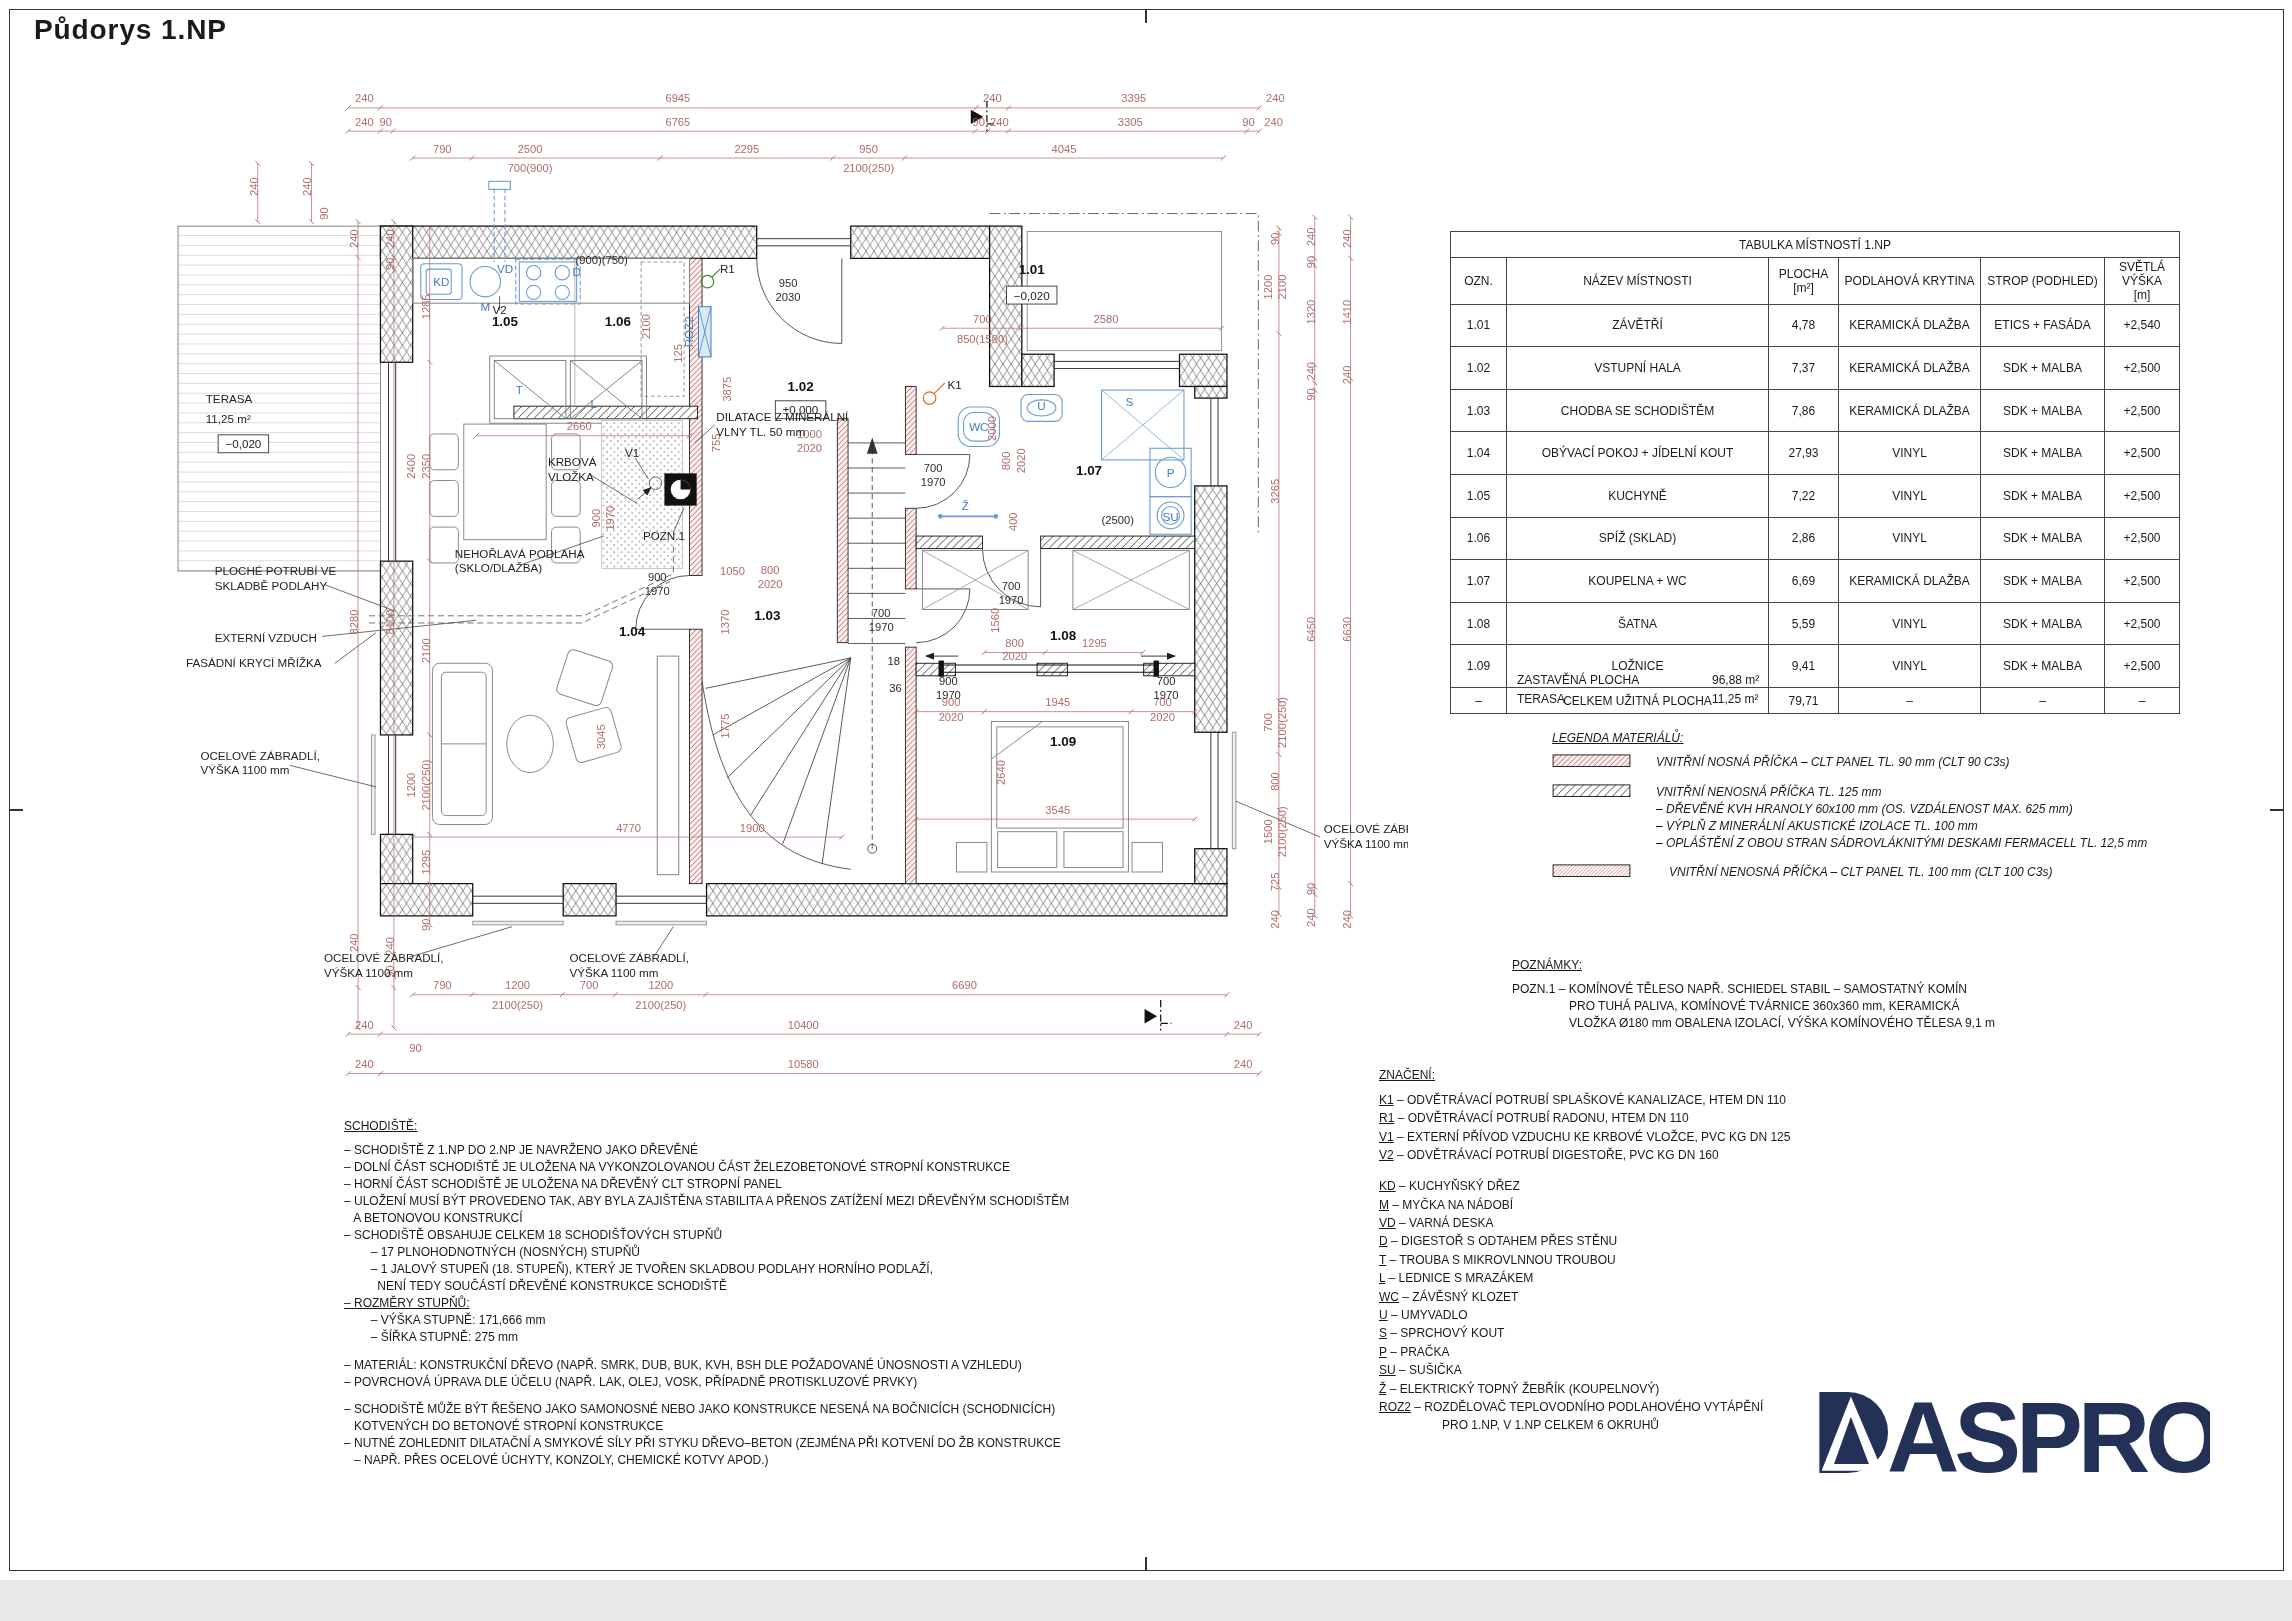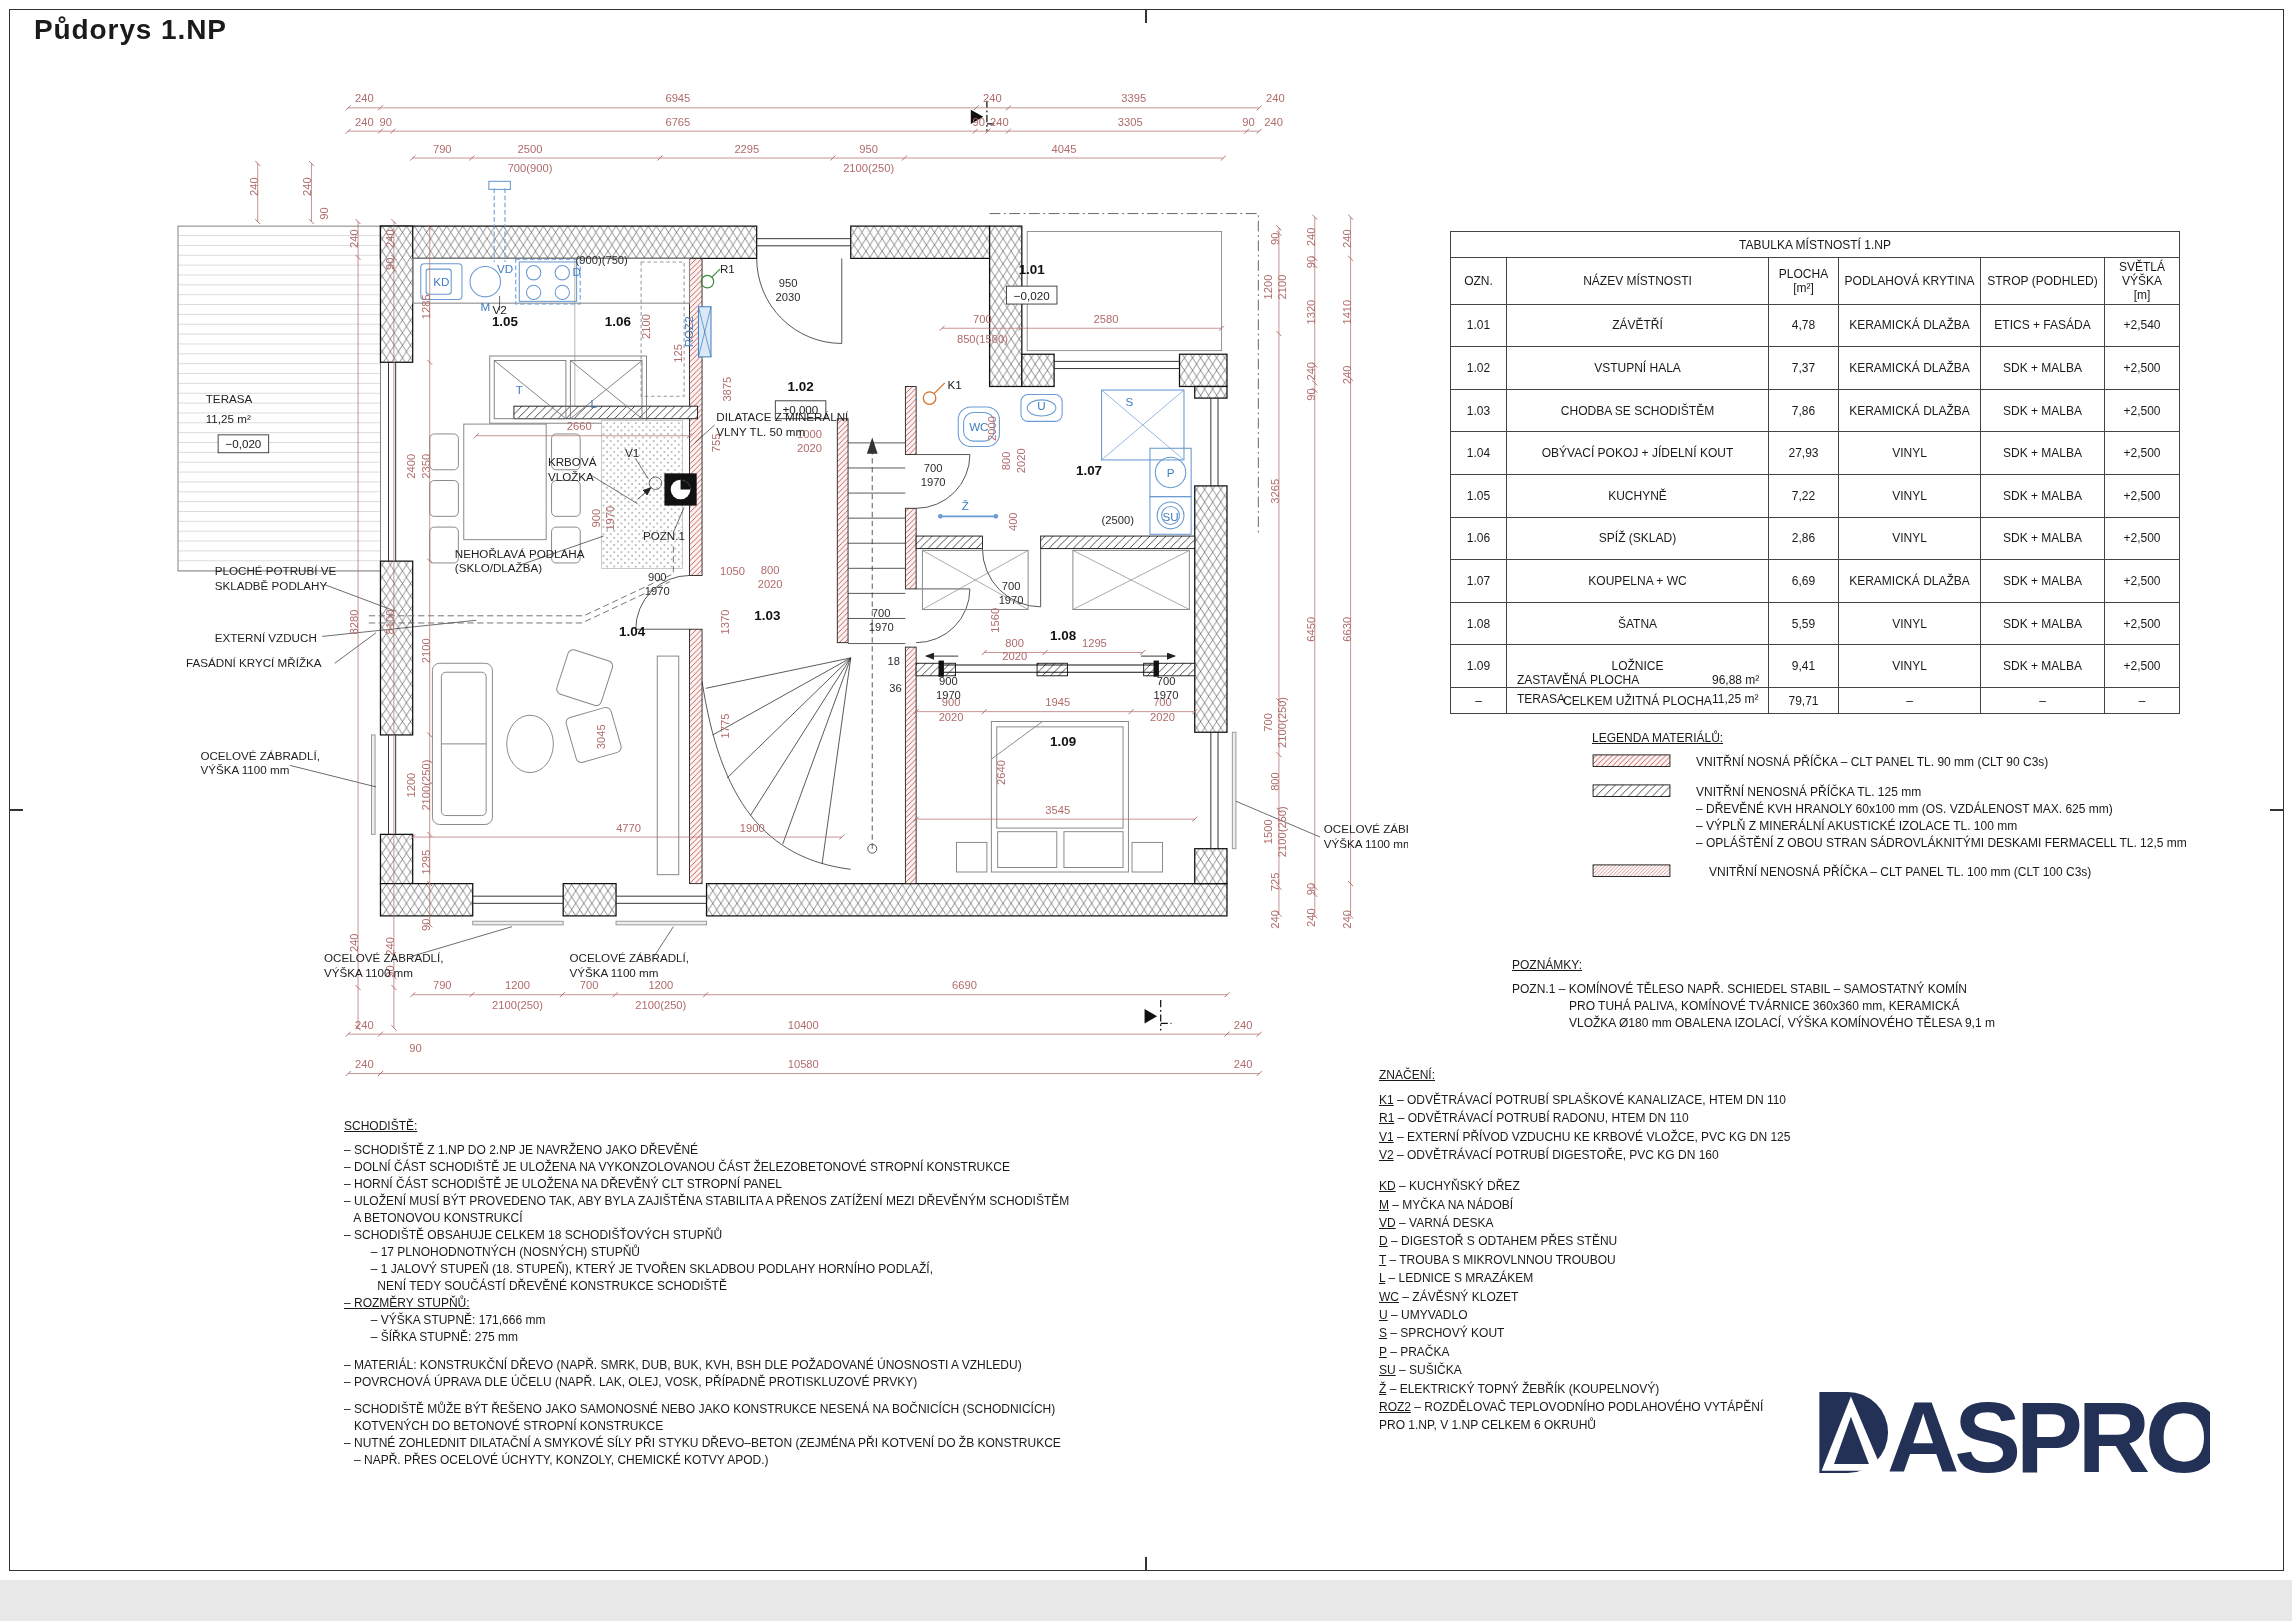--- a/index.html
+++ b/index.html
@@ -23,35 +23,35 @@
   #roomtable th,#roomtable td{border:0.9px solid #444;text-align:center;padding:1.8px 2.7px;
              white-space:pre-line;font-weight:normal;}
   #roomtable .ttl{font-size:12px;height:21.5px;border-bottom-width:0.9px;}
   #roomtable thead th{height:41px;}
   #roomtable tbody td{height:38px;}
   #roomtable tbody tr.last td{height:21.5px;}
   #tsummary{position:absolute;left:1517px;top:673px;font-size:12px;width:376px;}
   #tsummary .srow{display:flex;margin-bottom:5.4px;}
   #tsummary .sl{width:195px;}
   
-  #legend{position:absolute;left:1592px;top:731px;font-size:12px;}
+  #legend{position:absolute;left:1552px;top:731px;font-size:12px;font-style:italic;}
   #legend h3,#notes h3,#symbols h3,#stairs h3{font-size:12px;font-weight:normal;
       text-decoration:underline;margin:0 0 9px 0;}
   .litem{display:flex;margin-bottom:12.5px;}
   .sw{width:79px;margin-right:25px;flex:none;}
   .llines div{line-height:17px;}
   
   #notes{position:absolute;left:1512px;top:958px;font-size:12px;}
   #notes .nl{line-height:17px;}
   #notes .nl + .nl{margin-left:57px;}
   #symbols{position:absolute;left:1379px;top:1068px;font-size:12px;}
   #symbols .srow{line-height:18.4px;}
   #symbols .k{text-decoration:underline;}
   #symbols .gap{height:12.5px;}
-  #symbols .ind{}
+  #symbols .ind{margin-left:63px;}
   
   #stairs{position:absolute;left:344px;top:1119px;font-size:12px;}
   #stairs .sl{line-height:17px;white-space:pre;}
   #stairs .sl.u{text-decoration:underline;}
   #stairs .sl.blank{height:10.7px;}
   
   #logo{position:absolute;left:1816px;top:1386px;}
 </style>
 </head>
 <body>

